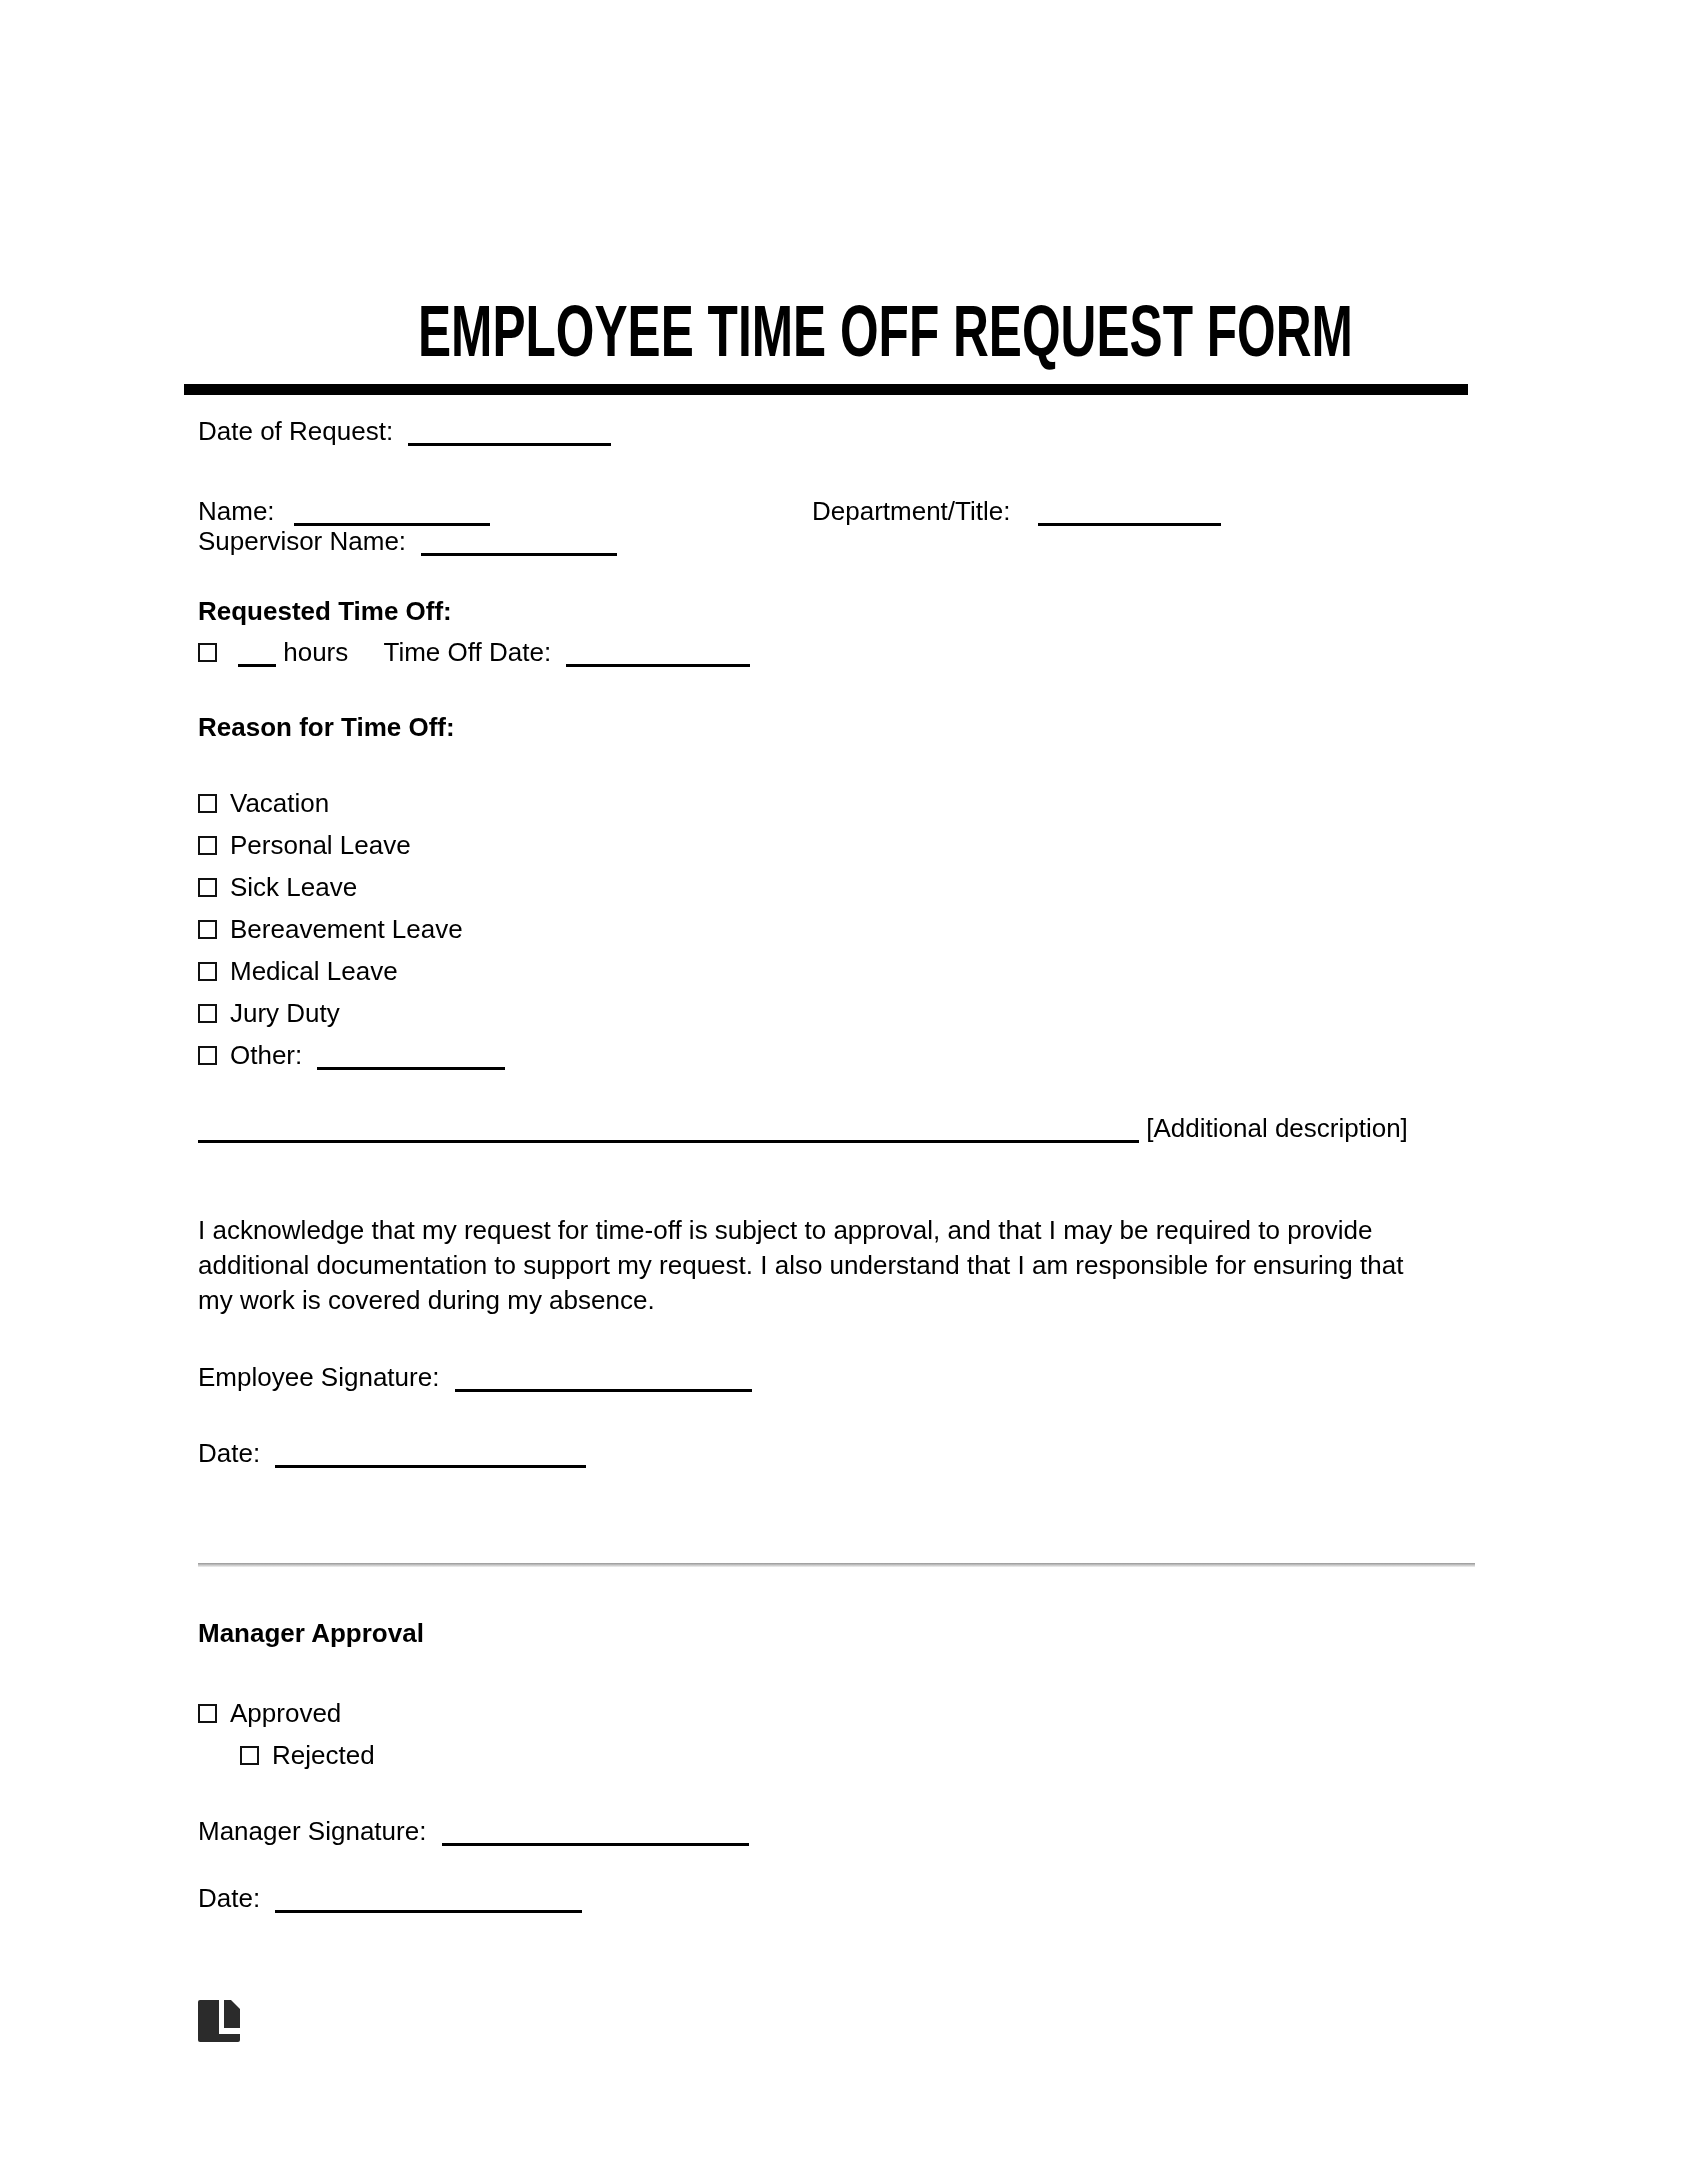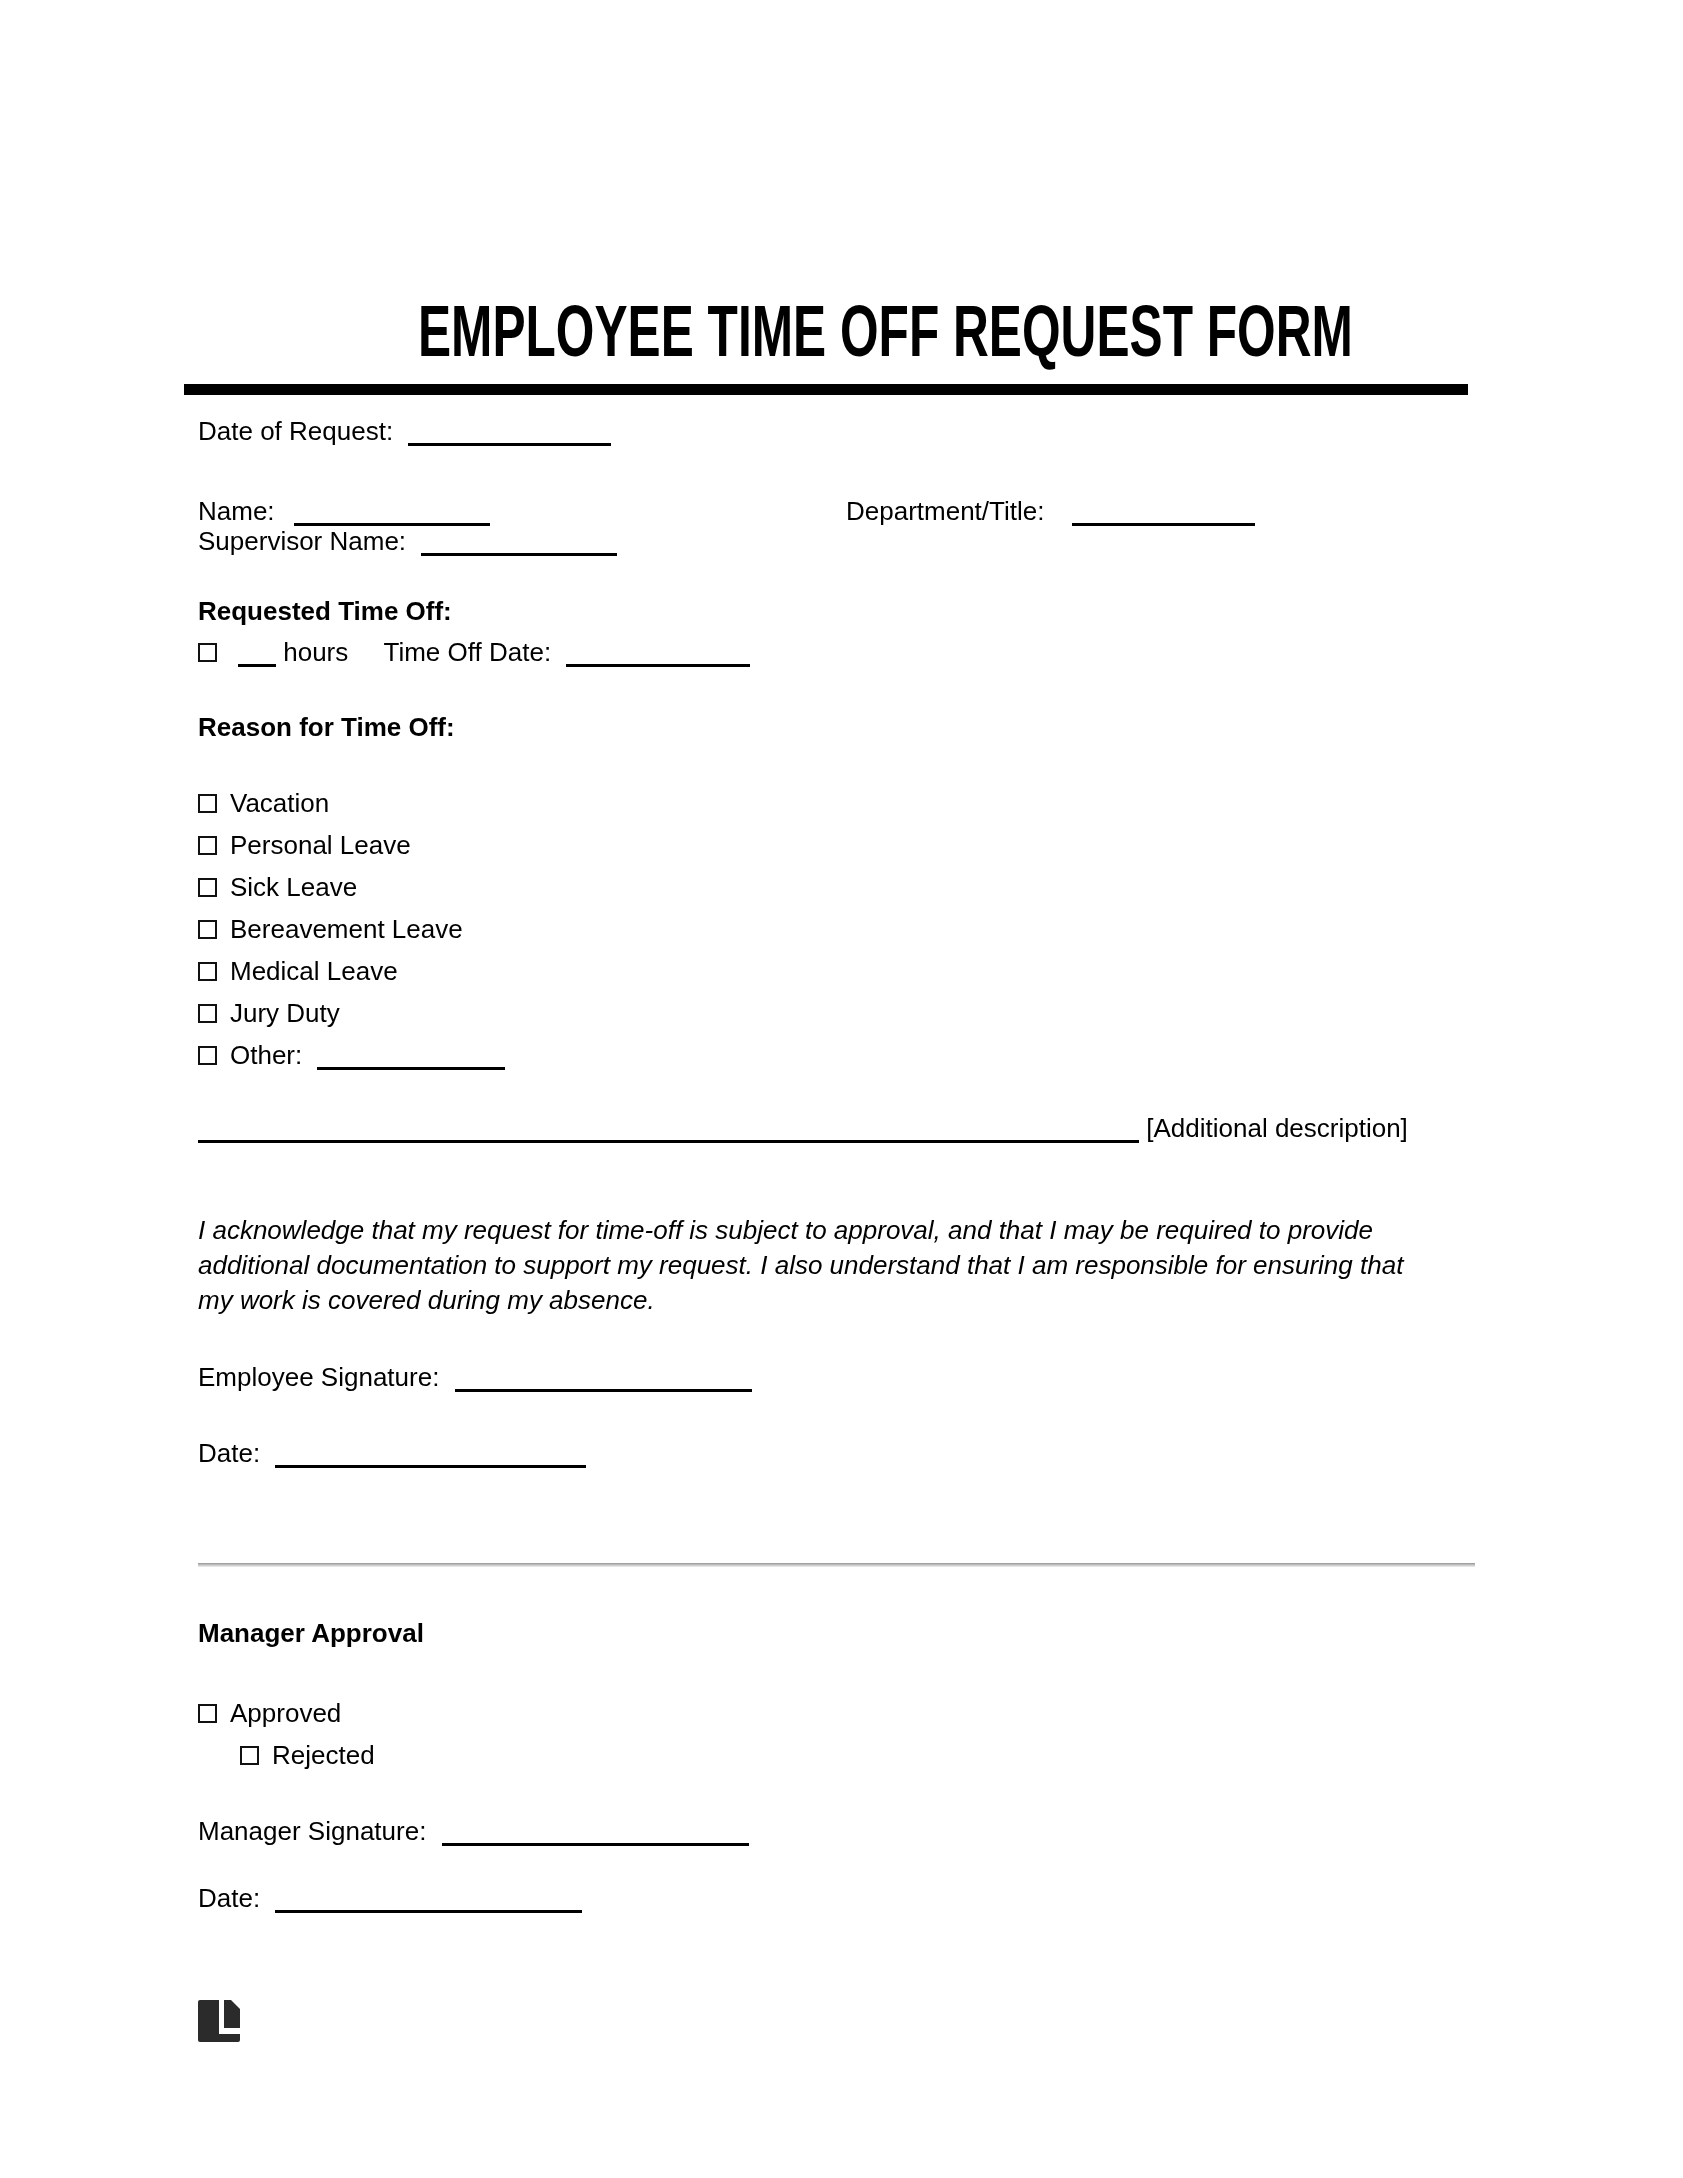--- a/index.html
+++ b/index.html
@@ -59,23 +59,23 @@
   .mt-empsig{margin-top:44px;}
   .mt-empdate{margin-top:46px;}
   .mt-divider{margin-top:95px;}
   .mt-mgrhead{margin-top:51px;}
   .mt-approved{margin-top:50px;}
   .mt-rejected{margin-top:12px;margin-left:42px;}
   .mt-mgrsig{margin-top:46px;}
   .mt-mgrdate{margin-top:37px;}
   .mt-logo{margin-top:87px;}
   .name-row{position:relative;}
-  .dept-block{position:absolute;left:648px;top:0;}
+  .dept-block{position:absolute;left:614px;top:0;}
   .ack{line-height:35px;}
-  .ack div{white-space:nowrap;font-style:italic;}
+  .ack div{white-space:nowrap;}
   .divider{
     width:1277px;height:4px;
     background:linear-gradient(180deg,#969696 0%,#c9c9c9 55%,#f0f0f0 100%);
   }
   .ml-start{margin-left:39px;}
   .ml-end{margin-left:23px;}
   .ml-tod{margin-left:28px;}
   .ml-blank-sm{margin-left:8px;}
   .ml-blank-name{margin-left:12px;}
   .w-dor{width:203px;}

